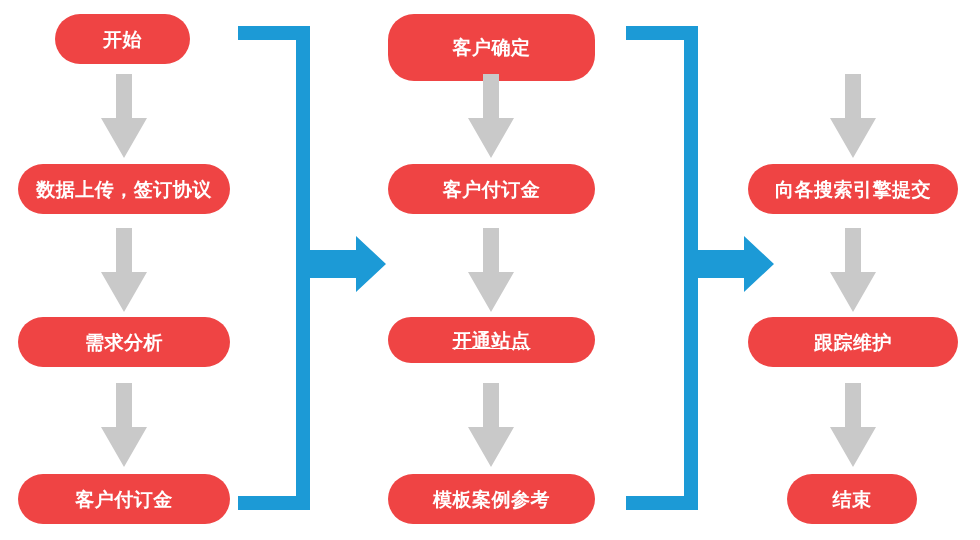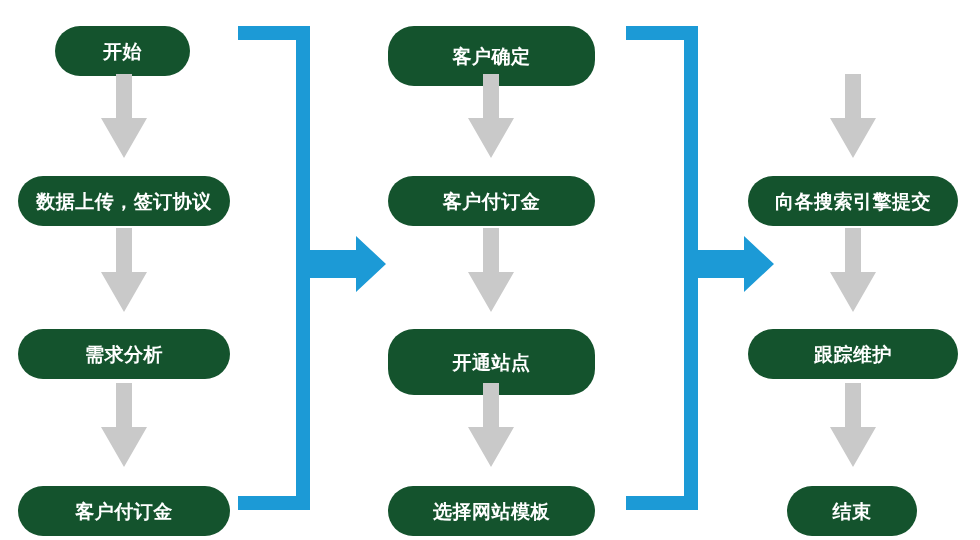--- a/index.html
+++ b/index.html
@@ -13,34 +13,33 @@
   }
   #canvas {
     position: relative;
     width: 980px;
     height: 540px;
     background: #ffffff;
     overflow: hidden;
   }
   .node {
     position: absolute;
-    background: #14532d;
+    background: #ef4444;
     border-radius: 26px;
     color: #ffffff;
     display: flex;
     align-items: center;
     justify-content: center;
     font-size: 19px;
     font-weight: 600;
     letter-spacing: 0.5px;
     line-height: 1;
     white-space: nowrap;
     box-sizing: border-box;
     user-select: none;
-    margin-top: 12px;
   }
   .node.small { font-size: 19px; }
 
   
   .varrow {
     position: absolute;
     width: 46px;
     height: 84px;
   }
   .varrow svg { display: block; width: 100%; height: 100%; }
@@ -88,45 +87,45 @@
       <rect x="0" y="0" width="72" height="14" fill="#1C9AD6"></rect>
 
       <rect x="58" y="0" width="14" height="484" fill="#1C9AD6"></rect>
 
       <rect x="0" y="470" width="72" height="14" fill="#1C9AD6"></rect>
 
       <polygon points="58,224 118,224 118,210 148,238 118,266 118,252 58,252" fill="#1C9AD6"></polygon>
     </svg>
   </div>
 
-  <div class="node" style="left:388px; top:14px; width:207px; height:60px;">客户确定</div>
+  <div class="node" style="left:388px; top:14px; width:207px; height:67px;">客户确定</div>
 
   <div class="varrow" style="left:468px; top:74px;">
     <svg viewBox="0 0 46 84" xmlns="http://www.w3.org/2000/svg">
       <polygon points="15,0 31,0 31,44 46,44 23,84 0,44 15,44" fill="#C9C9C9"></polygon>
     </svg>
   </div>
 
   <div class="node" style="left:388px; top:164px; width:207px; height:50px;">客户付订金</div>
 
   <div class="varrow" style="left:468px; top:228px;">
     <svg viewBox="0 0 46 84" xmlns="http://www.w3.org/2000/svg">
       <polygon points="15,0 31,0 31,44 46,44 23,84 0,44 15,44" fill="#C9C9C9"></polygon>
     </svg>
   </div>
 
-  <div class="node" style="left:388px; top:317px; width:207px; height:66px;">开通站点</div>
+  <div class="node" style="left:388px; top:317px; width:207px; height:46px;text-decoration:underline;">开通站点</div>
 
   <div class="varrow" style="left:468px; top:383px;">
     <svg viewBox="0 0 46 84" xmlns="http://www.w3.org/2000/svg">
       <polygon points="15,0 31,0 31,44 46,44 23,84 0,44 15,44" fill="#C9C9C9"></polygon>
     </svg>
   </div>
 
-  <div class="node" style="left:388px; top:474px; width:207px; height:50px;">选择网站模板</div>
+  <div class="node" style="left:388px; top:474px; width:207px; height:50px;">模板案例参考</div>
 
   <div class="connector" style="left:626px; top:26px; width:148px; height:484px;">
     <svg viewBox="0 0 148 484" xmlns="http://www.w3.org/2000/svg">
       <rect x="0" y="0" width="72" height="14" fill="#1C9AD6"></rect>
       <rect x="58" y="0" width="14" height="484" fill="#1C9AD6"></rect>
       <rect x="0" y="470" width="72" height="14" fill="#1C9AD6"></rect>
       <polygon points="58,224 118,224 118,210 148,238 118,266 118,252 58,252" fill="#1C9AD6"></polygon>
     </svg>
   </div>
 

